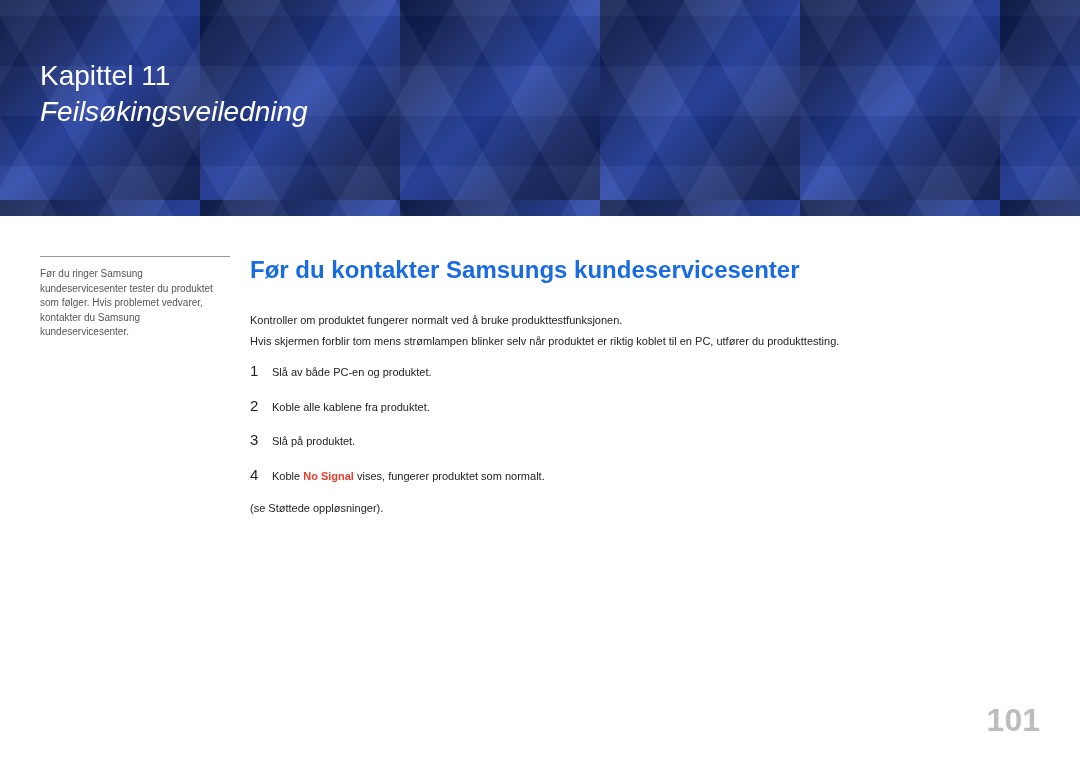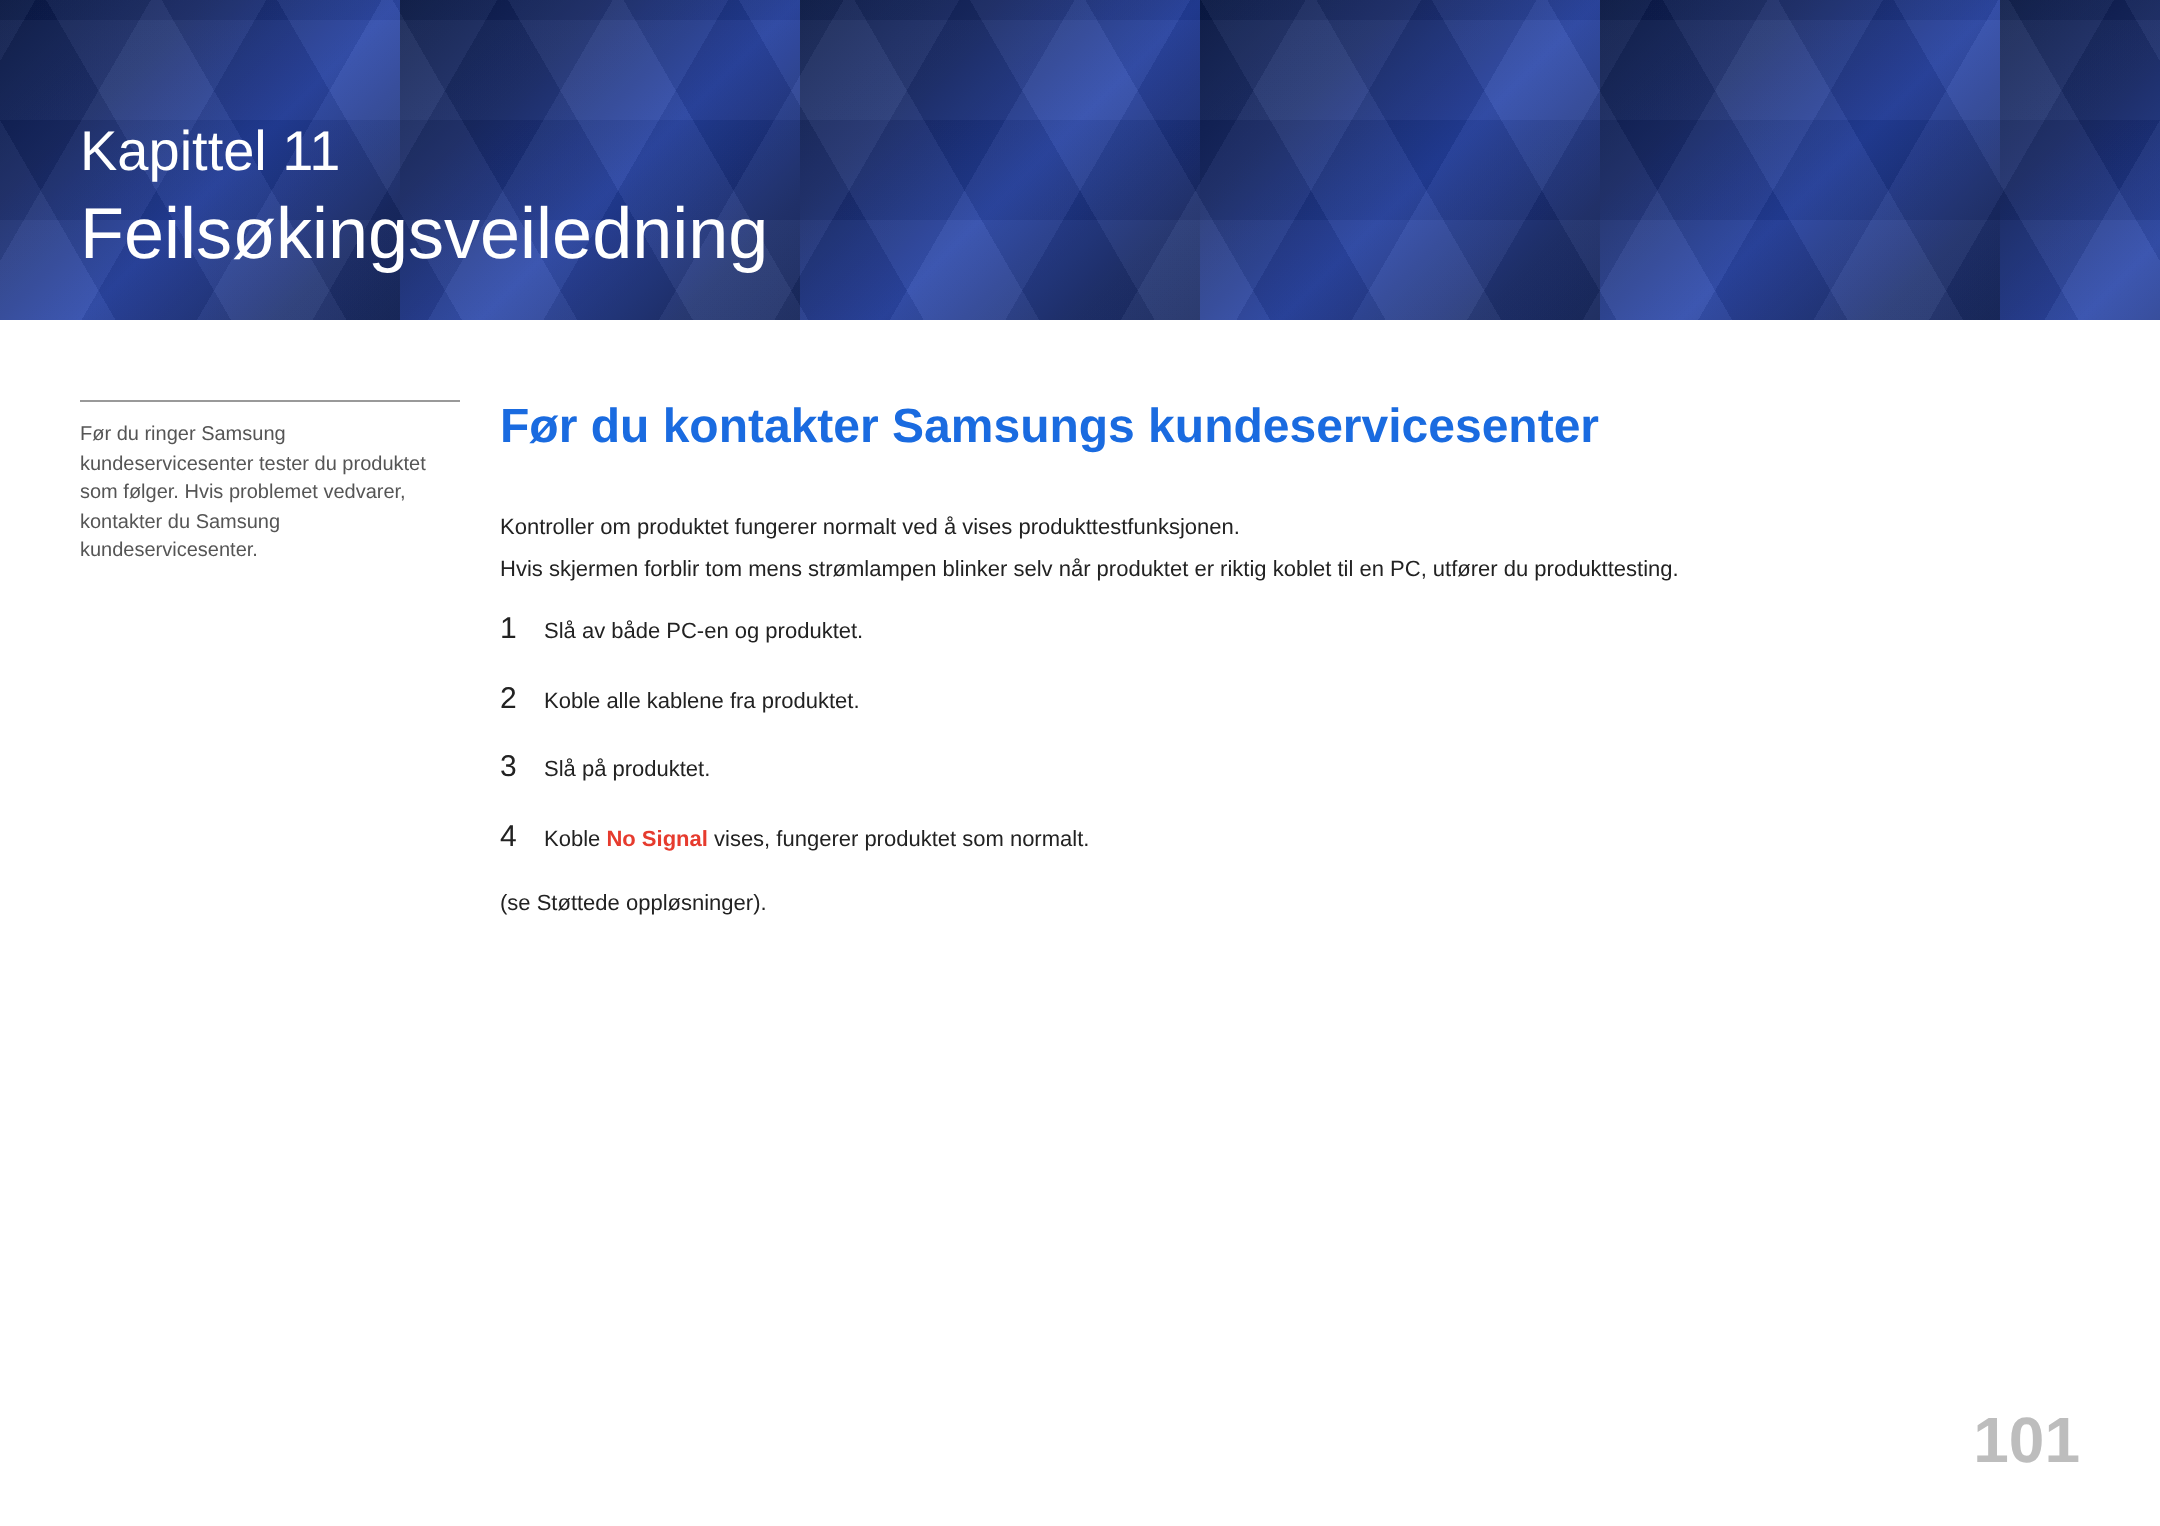--- a/index.html
+++ b/index.html
@@ -6,21 +6,21 @@
   body {
     width: 1080px;
     height: 763px;
     font-family: Arial, Helvetica, sans-serif;
     background: #ffffff;
     position: relative;
     overflow: hidden;
   }
   .header-band {
     width: 100%;
-    height: 160px;
+    height: 216px;
     background: linear-gradient(135deg, #0a1a4a 0%, #1a2d6e 25%, #2643a8 50%, #1a2d6e 75%, #0e1e52 100%);
     background-size: 200px 200px;
     position: relative;
     padding: 60px 40px 0 40px;
   }
   .header-band::before {
     content: "";
     position: absolute;
     inset: 0;
     background:
@@ -31,25 +31,26 @@
   }
   .chapter-label {
     color: #ffffff;
     font-size: 28px;
     font-weight: 400;
     position: relative;
     z-index: 1;
   }
   .chapter-title {
     color: #ffffff;
-    font-size: 36px;
+    font-size: 28px;
     font-weight: 400;
     margin-top: 4px;
     position: relative;
     z-index: 1;
+    font-style: italic;
   }
   .content-area {
     display: flex;
     padding: 40px 40px 0 40px;
   }
   .sidebar {
     width: 210px;
     flex-shrink: 0;
     padding-right: 20px;
   }
@@ -127,21 +128,21 @@
 </div>
 
 <div class="content-area">
   <aside class="sidebar">
     <div class="side-note">Før du ringer Samsung kundeservicesenter tester du produktet som følger. Hvis problemet vedvarer, kontakter du Samsung kundeservicesenter.</div>
   </aside>
 
   <main class="main">
     <h1 class="section-title">Før du kontakter Samsungs kundeservicesenter</h1>
 
-    <p class="body-text">Kontroller om produktet fungerer normalt ved å vises produkttestfunksjonen.</p>
+    <p class="body-text">Kontroller om produktet fungerer normalt ved å bruke produkttestfunksjonen.</p>
     <p class="body-text">Hvis skjermen forblir tom mens strømlampen blinker selv når produktet er riktig koblet til en PC, utfører du produkttesting.</p>
 
     <div class="steps">
       <div class="step-row">
         <div class="step-num">1</div>
         <div class="step-text">Slå av både PC-en og produktet.</div>
       </div>
       <div class="step-row">
         <div class="step-num">2</div>
         <div class="step-text">Koble alle kablene fra produktet.</div>

